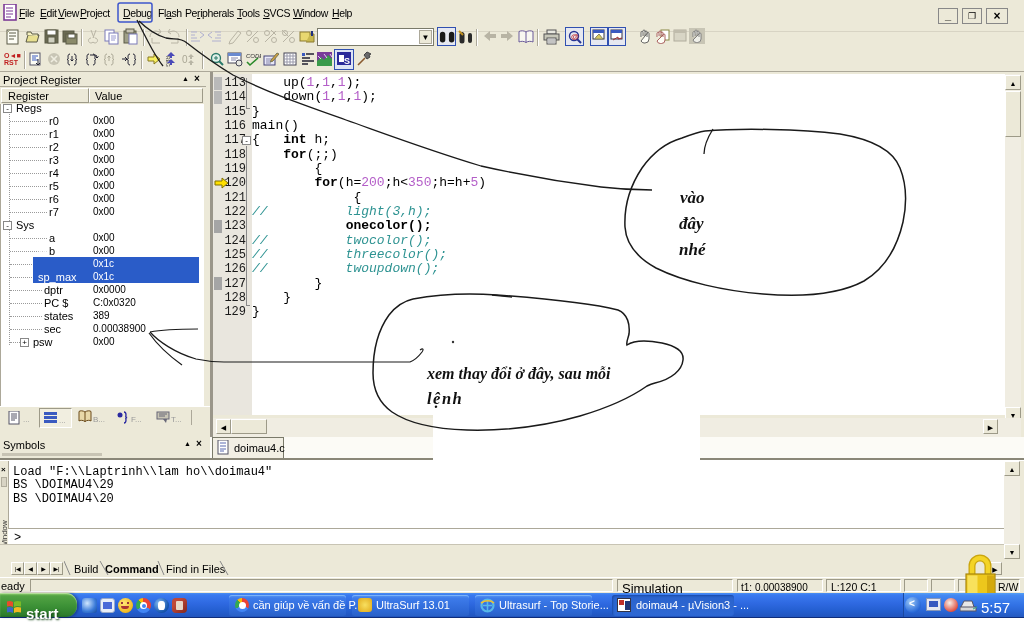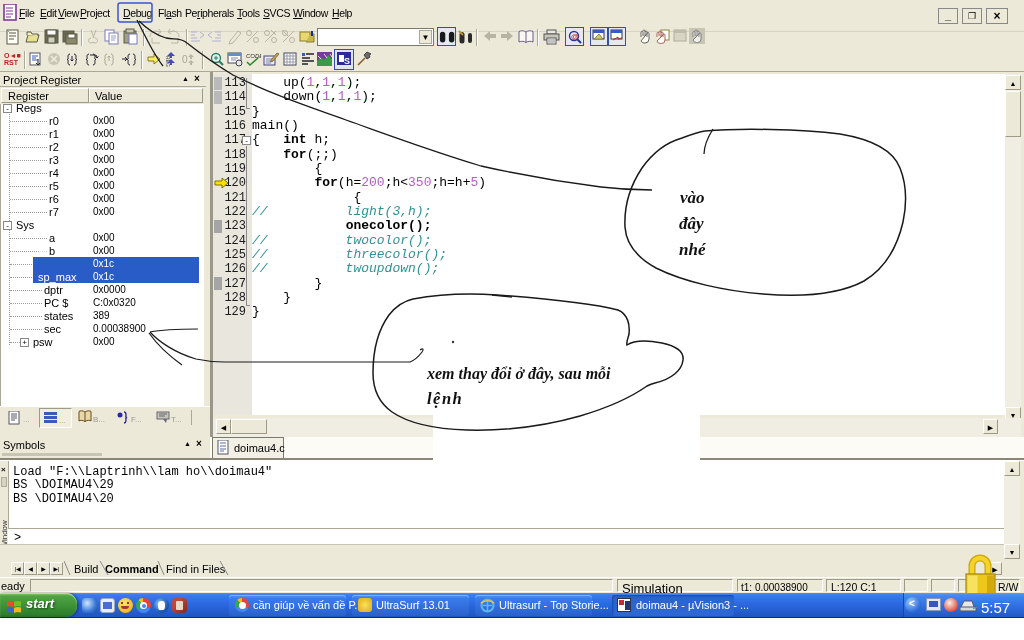--- a/index.html
+++ b/index.html
@@ -512,21 +512,21 @@
 </svg>
 <div id="patch" class="abs" style="left:433px;top:288px;width:267px;height:194px;background:#fff"></div>
 <div id="taskbar" class="abs" style="left:0;top:593px;width:1024px;height:25px;background:linear-gradient(180deg,#4a8ff2 0%,#3a7af0 8%,#2e68e0 45%,#2560d2 70%,#2155bd 100%);border-bottom:1px solid #0f2d7a">
   <div class="abs" style="left:0;top:0;width:77px;height:24px;background:linear-gradient(180deg,#8fce6a 0%,#53a344 12%,#3c9136 55%,#2e7e2c 90%,#256e26 100%);border-radius:0 11px 11px 0;box-shadow:inset 0 1px 1px #b8e0a0, 2px 0 3px rgba(0,0,30,.35)">
     <svg class="abs" style="left:6px;top:4px" width="17" height="17" viewBox="0 0 17 17">
       <path d="M1 4.5C3 3.5 5 3.8 7 5v5C5 8.8 3 8.5 1 9.5z" fill="#e84c2a"></path>
         <path d="M8 5c2-1.2 4-1.5 7-.5v5c-3-1-5-.7-7 .5z" fill="#7aba28"></path>
       <path d="M1 10.5c2-1 4-.7 6 .5v5c-2-1.2-4-1.5-6-.5z" fill="#3a66c8"></path>
         <path d="M8 11c2-1.2 4-1.5 7-.5v5c-3-1-5-.7-7 .5z" fill="#f0b820"></path>
     </svg>
-    <span class="abs" style="left:26px;top:3px;font-size:13px;font-weight:bold;font-style:italic;color:#fff;text-shadow:1px 1px 2px #1a4a1a">start</span>
+    <span class="abs" style="left:26px;top:12px;font-size:15px;font-weight:bold;color:#fff;text-shadow:1px 1px 2px #1a4a1a">start</span>
   </div>
   <div class="tray-ico" style="left:82px;background:radial-gradient(circle at 35% 35%,#cfe6ff,#3a7ad8 60%,#1a4a98)"></div>
   <div class="tray-ico" style="left:100px;background:#e8eef8;border:1px solid #98a8c8">
       <div style="position:absolute;left:2px;top:3px;width:9px;height:7px;background:#4a6ad8"></div>
     </div>
   <div class="tray-ico" style="left:118px;background:radial-gradient(circle at 40% 35%,#ffe878,#f0b820 70%,#c88a10);border-radius:50%">
       <div style="position:absolute;left:3px;top:4px;width:2px;height:2px;background:#703;border-radius:50%"></div>
       <div style="position:absolute;left:9px;top:4px;width:2px;height:2px;background:#703;border-radius:50%"></div>
       <div style="position:absolute;left:3px;top:8px;width:8px;height:3px;background:#a33;border-radius:0 0 4px 4px"></div>
     </div>

